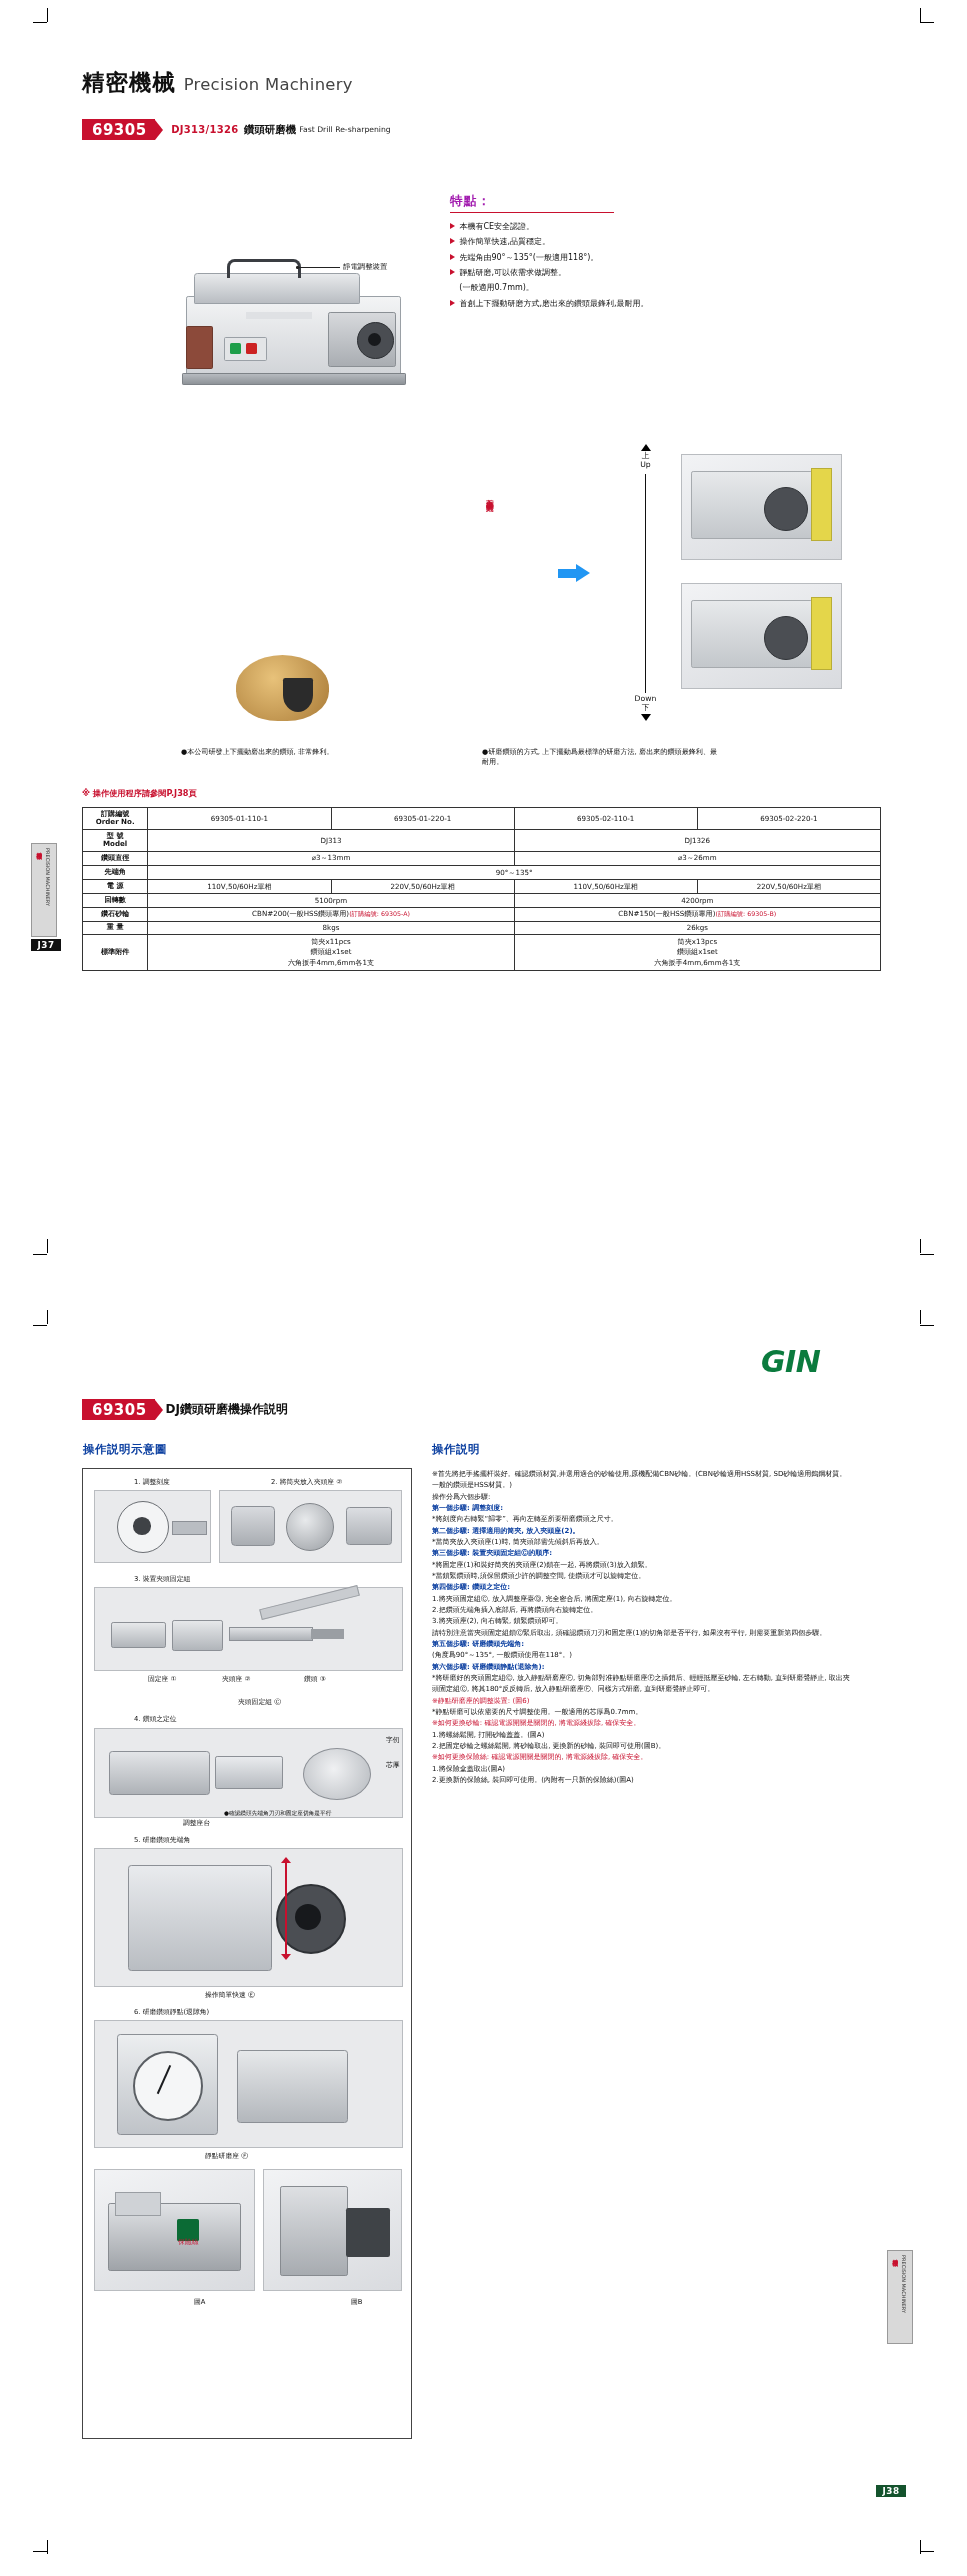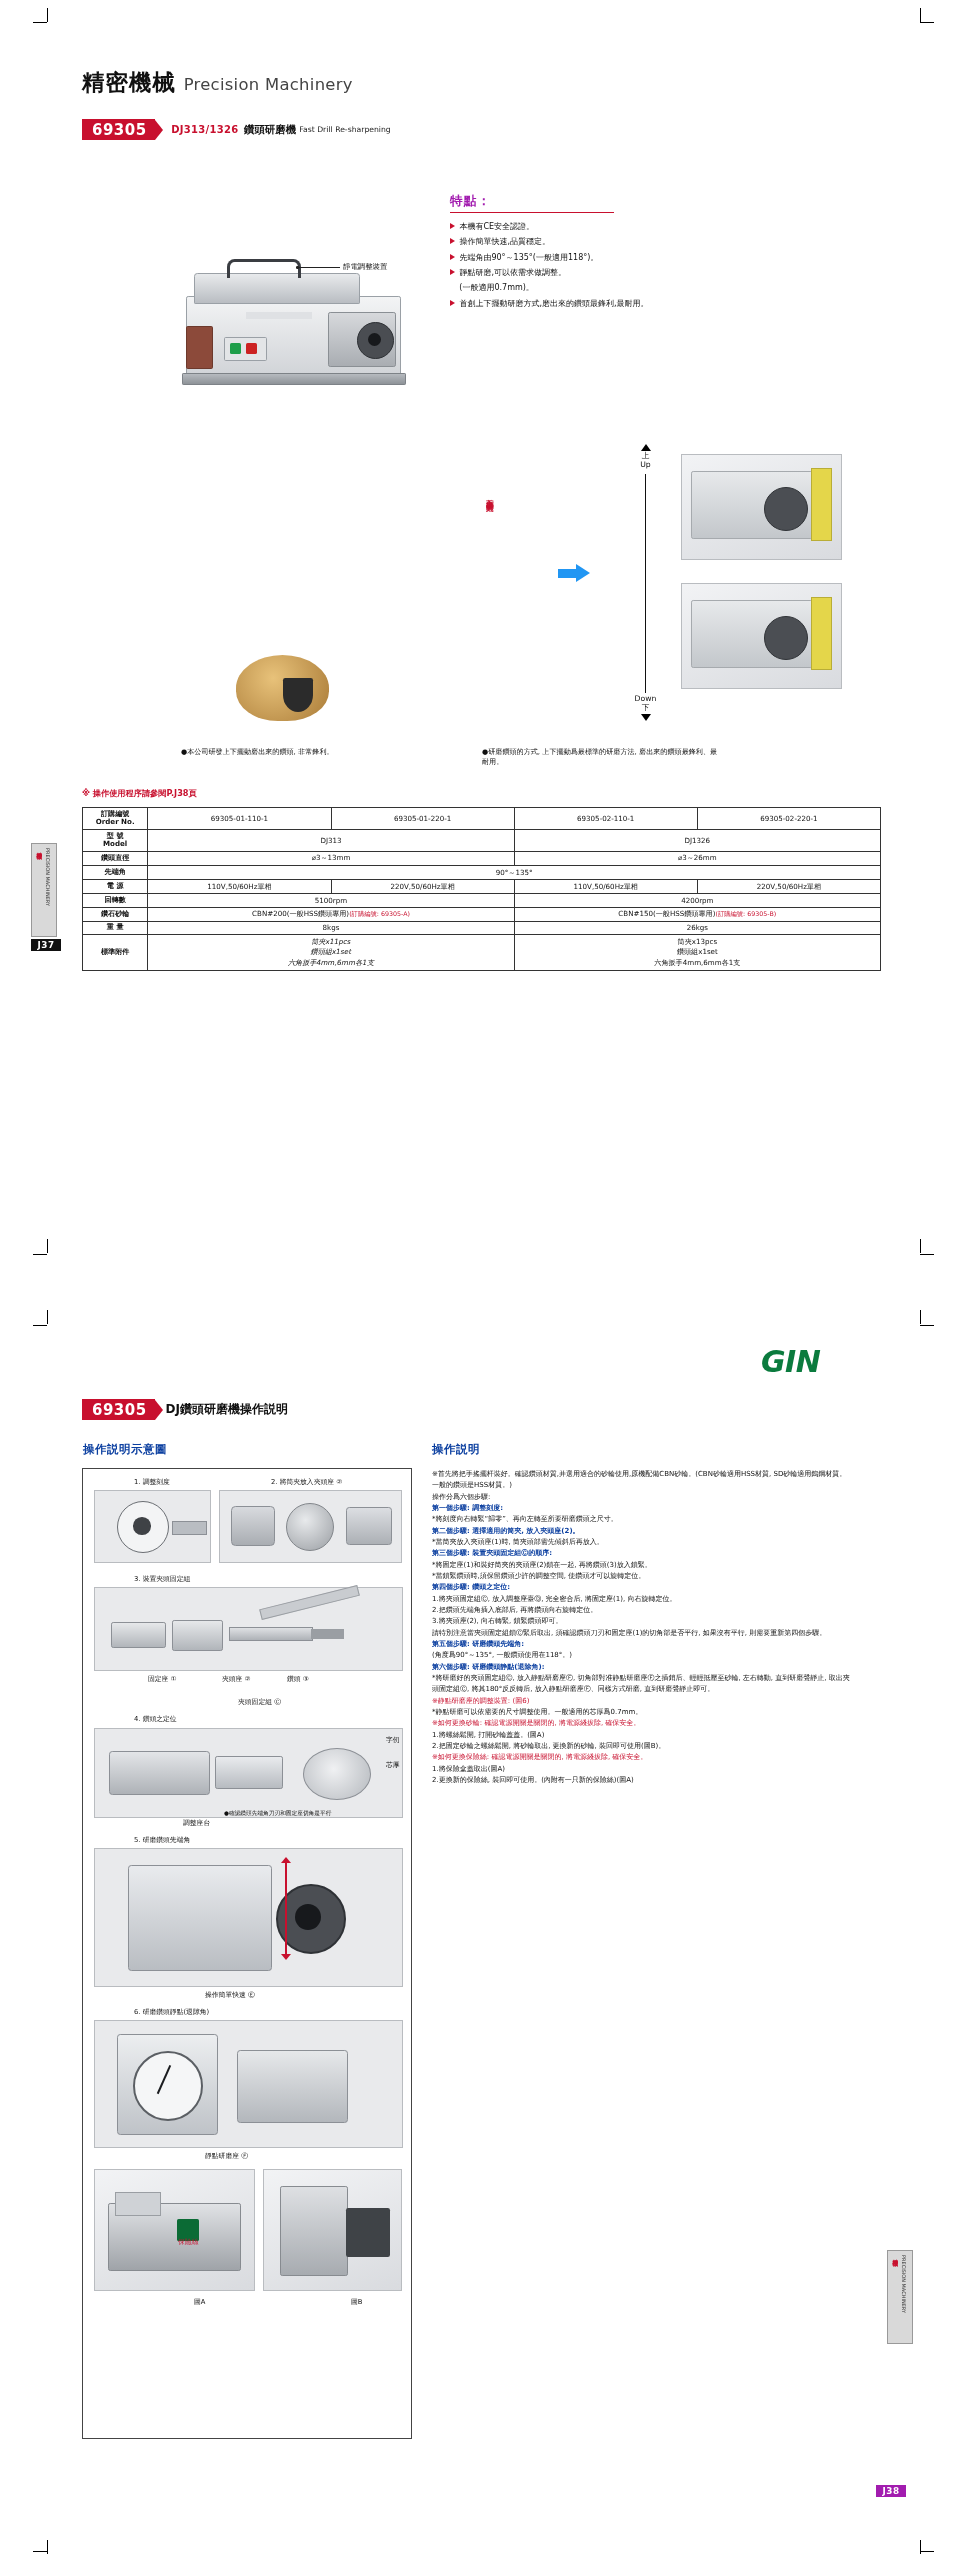--- a/index.html
+++ b/index.html
@@ -53,21 +53,21 @@
   table.spec .lbl{width:60px;font-weight:bold;background:#fff;line-height:1.25;}
   .red-s{color:#c8102e;}
   .sm{font-size:6.3px;}
 
   
   .sidetab{position:absolute;background:#d9d9d9;border:0.5px solid #999;}
   .sidetab .t1{writing-mode:vertical-rl;font-size:5.5px;color:#c8102e;font-weight:bold;letter-spacing:0.5px;}
   .sidetab .t2{writing-mode:vertical-rl;font-size:5px;color:#333;letter-spacing:0px;}
   .pagetag{position:absolute;background:#111;color:#fff;font-weight:bold;font-size:8.8px;
            padding:1.1px 6.6px;letter-spacing:0.5px;}
-  .pagetag.blue{background:#a21caf;}
+  .pagetag.blue{background:#14532d;}
 
   
   .sec-title{font-size:11.5px;font-weight:bold;color:#0b3fa0;letter-spacing:0.5px;}
   .op-box{border:0.5px solid #444;}
   .op-item-label{font-size:6.8px;margin-left:41px;}
   .body-txt{font-size:7px;line-height:1.62;}
   .body-txt .hd{color:#0b3fa0;font-weight:bold;}
   .body-txt .rd{color:#c8102e;}
   .logo-g{font-size:30px;font-weight:bold;font-style:italic;color:#0b7b3e;letter-spacing:-0.5px;}
 
@@ -258,21 +258,21 @@
         </td>
       </tr>
       <tr>
         <td class="lbl">重 量</td>
         <td colspan="2">8kgs</td>
         <td colspan="2">26kgs</td>
       </tr>
       <tr>
         <td class="lbl">標準附件</td>
         <td colspan="2">
-              <div style="white-space:pre-line;line-height:1.5;font-style:italic;">筒夾x11pcs
+              <div style="white-space:pre-line;line-height:1.5;">筒夾x11pcs
 鑽頭組x1set
 六角扳手4mm,6mm各1支</div>
             </td>
         <td colspan="2">
               <div style="white-space:pre-line;line-height:1.5;">筒夾x13pcs
 鑽頭組x1set
 六角扳手4mm,6mm各1支</div>
             </td>
       </tr>
     </tbody>
@@ -322,21 +322,21 @@
   </div>
   <div class="abs ph" style="left:94px;top:1587px;width:307px;height:82px;">
     <div class="abs" style="left:16.4px;top:34px;width:53px;height:24px;background:linear-gradient(180deg,#e6e8ea,#b1b5ba);border:0.5px solid #8c9096;border-radius:2.2px;"></div>
     <div class="abs" style="left:77px;top:32px;width:49px;height:28.5px;background:linear-gradient(180deg,#e6e8ea,#b1b5ba);border:0.5px solid #8c9096;border-radius:2.2px;"></div>
     <div class="abs" style="left:134px;top:39px;width:82px;height:12px;background:linear-gradient(180deg,#dfe1e4,#aeb2b7);border:0.5px solid #8c9096;"></div>
     <div class="abs" style="left:216px;top:41px;width:33px;height:10px;background:#9a9ea3;"></div>
     <div class="abs" style="left:164px;top:8.8px;width:99px;height:8.8px;background:#c9ccd0;transform:rotate(-14deg);border:0.5px solid #9a9ea3;"></div>
   </div>
   <div class="abs op-item-label" style="left:107px;top:1674px;">固定座 ①</div>
   <div class="abs op-item-label" style="left:181px;top:1674px;">夾頭座 ②</div>
-  <div class="abs op-item-label" style="left:246px;top:1674px;text-align:right;">鑽頭 ③</div>
+  <div class="abs op-item-label" style="left:263px;top:1674px;text-align:right;">鑽頭 ③</div>
   <div class="abs op-item-label" style="left:197px;top:1697px;">夾頭固定組 Ⓒ</div>
 
   <div class="abs op-item-label" style="left:93px;top:1714px;">
     <span>4.</span> <span>鑽頭之定位</span>
   </div>
   <div class="abs ph" style="left:94px;top:1728px;width:307px;height:88px;">
     <div class="abs" style="left:14.2px;top:22px;width:99px;height:42px;background:linear-gradient(180deg,#e3e5e8,#aeb2b7);border:0.5px solid #8c9096;border-radius:3.3px;"></div>
     <div class="abs" style="left:120px;top:27px;width:66px;height:31px;background:linear-gradient(180deg,#e9ebee,#b7bbc0);border:0.5px solid #8c9096;border-radius:2.2px;"></div>
     <div class="abs" style="left:208px;top:18.6px;width:66px;height:50px;background:radial-gradient(circle at 45% 40%,#f0f1f3,#b4b8bd);border:0.5px solid #8c9096;border-radius:50%;"></div>
   </div>

